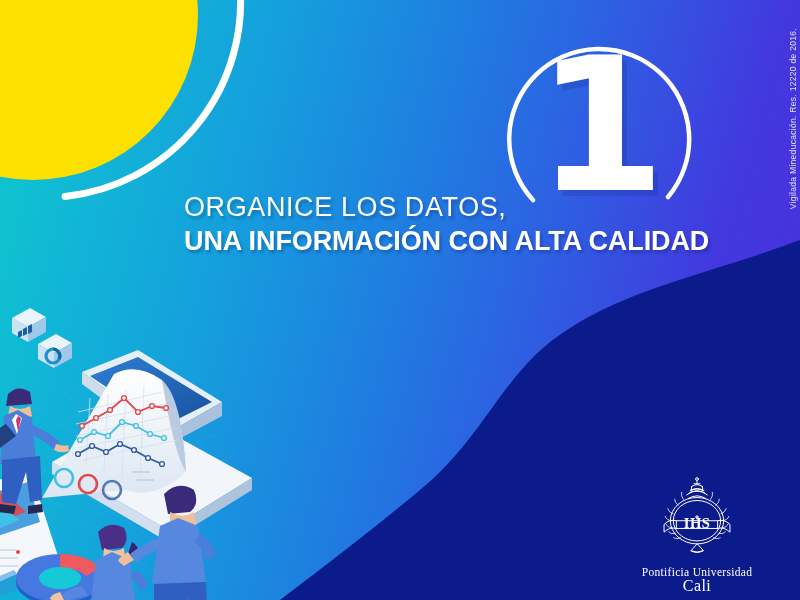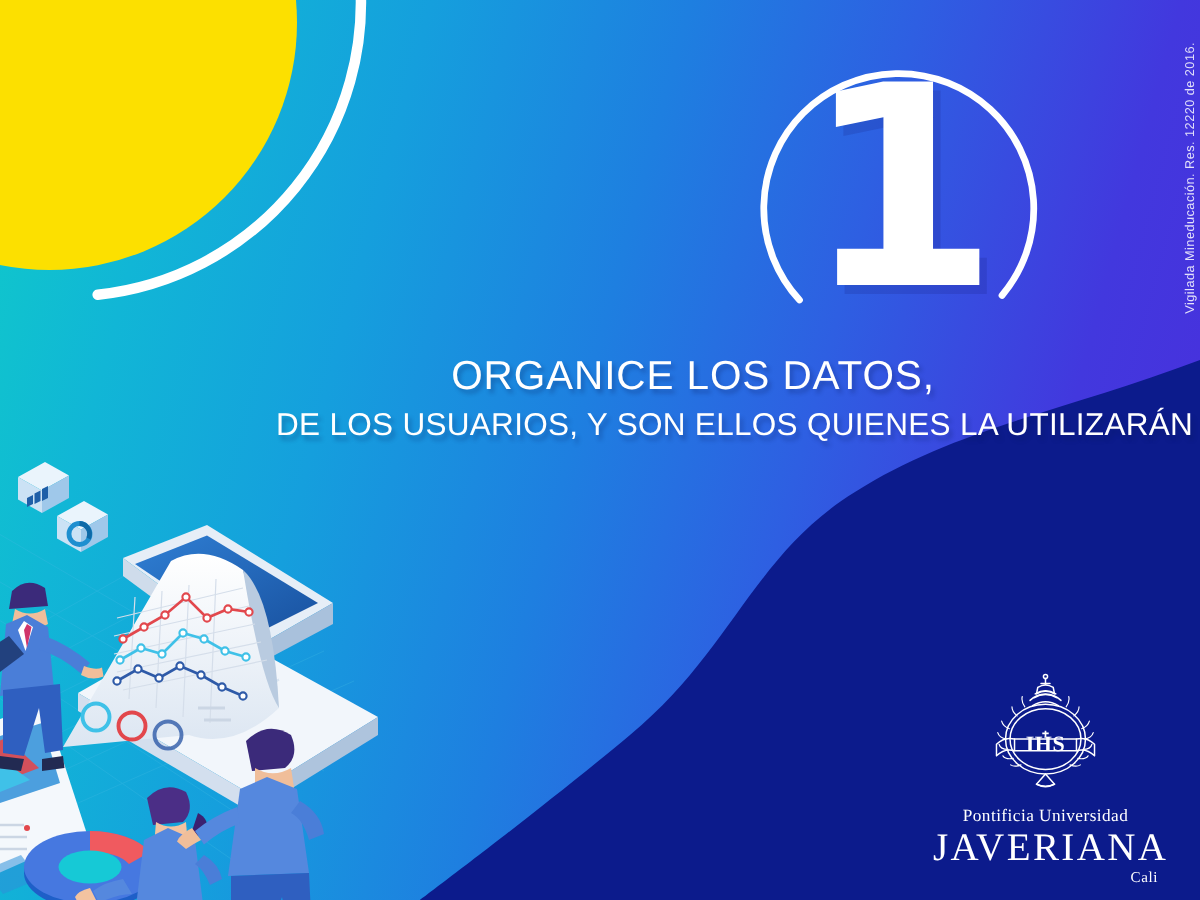--- a/index.html
+++ b/index.html
@@ -63,22 +63,21 @@
     letter-spacing:-4px;
     padding-bottom:6px;
   }
 
   
   .headline {
     position:absolute;
     left:184px; top:190px;
     width:556px;
     color:#ffffff;
-    text-align:center;
-    margin-top:43px;
+    text-align:left;
   }
   .hl {
     display:block;
     white-space:nowrap;
     text-shadow: 2px 3px 3px rgba(10,25,90,0.30);
     letter-spacing:0.2px;
   }
   .hl-1 {
     font-size:27px; font-weight:400;
     line-height:34px;
@@ -121,21 +120,21 @@
   .logo-l1 {
     font-family:"Liberation Serif", serif;
     font-size:11.5px; letter-spacing:0.3px; line-height:13px;
   }
   .logo-l2 {
     font-family:"Liberation Serif", serif;
     font-size:26px; letter-spacing:1.6px; line-height:28px;
   }
   .logo-l3 {
     font-family:"Liberation Serif", serif;
-    font-size:10px; letter-spacing:0.4px; line-height:13px;text-align:right;
+    font-size:16px; letter-spacing:0.4px; line-height:13px;
   }
 
   
   .illo { position:absolute; left:-14px; bottom:-4px; width:300px; height:310px; }
   .illo svg { display:block; }
 </style>
 </head>
 <body>
 
 <div id="slide">
@@ -150,21 +149,21 @@
              C248,194 262,130 330,88 C396,46 470,34 560,0 Z" fill="#0C1B8C"></path>
   </svg>
 
   <svg class="num-ring" viewBox="0 0 214 214">
     <path d="M 41 178 A 90 90 0 1 1 176 175" fill="none" stroke="#ffffff" stroke-width="4.5" stroke-linecap="round"></path>
   </svg>
   <div class="big-number">1</div>
 
   <div class="headline">
     <span class="hl hl-1">ORGANICE LOS DATOS,</span>
-    <span class="hl hl-4">DE LOS USUARIOS, Y SON ELLOS QUIENES LA UTILIZARÁN</span>
+    <span class="hl hl-2">UNA INFORMACIÓN CON ALTA CALIDAD</span>
   </div>
 
   <div class="vert-note">Vigilada Mineducación. Res. 12220 de 2016.</div>
 
   <div class="logo">
     <svg class="logo-crest" viewBox="0 0 100 100">
       <g fill="none" stroke="#ffffff" stroke-width="1.15" stroke-linecap="round" stroke-linejoin="round">
 
         <path d="M50 5 l0 4 M46.5 9 h7 M44 12 q6 -4 12 0 M44 12 l-1 5 q7 -4 14 0 l-1 -5"></path>
         <path d="M42 17 q8 -5 16 0 M41 20 q9 -5 18 0"></path>
@@ -189,21 +188,20 @@
         <path d="M50 79 l-7 8 q7 3 14 0 z"></path>
         <path d="M43 87 q7 4 14 0"></path>
 
         <path d="M38 22 q5 -5 12 -5 q7 0 12 5 M40 26 q10 -6 20 0"></path>
       </g>
 
       <text x="50" y="61" text-anchor="middle" font-family="Liberation Serif, serif" font-size="17" font-weight="bold" fill="#ffffff" letter-spacing="0.5">IHS</text>
       <path d="M50 45.5 v5 M47.5 47.6 h5" stroke="#ffffff" stroke-width="1.3"></path>
     </svg>
     <div class="logo-l1">Pontificia Universidad</div>
-    <div class="logo-l2">JAVERIANA</div>
     <div class="logo-l3">Cali</div>
   </div>
 
   <div class="illo">
     <svg viewBox="0 0 300 310">
       <defs>
         <linearGradient id="screenG" x1="0" y1="0" x2="1" y2="1">
           <stop offset="0%" stop-color="#2F7FD4"></stop>
           <stop offset="100%" stop-color="#18509E"></stop>
         </linearGradient>

